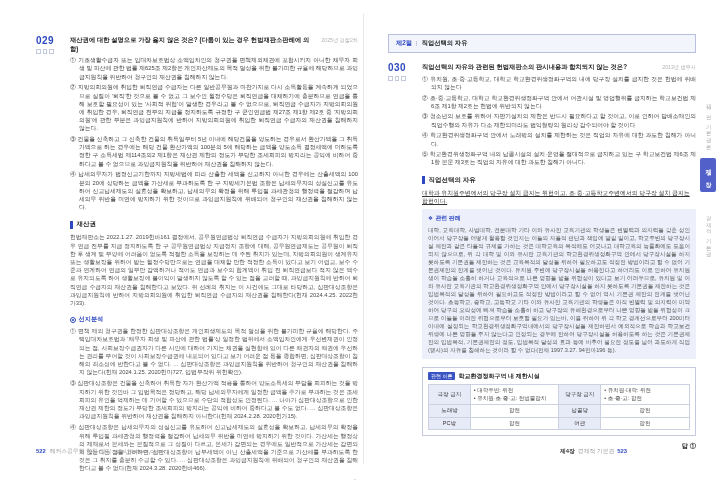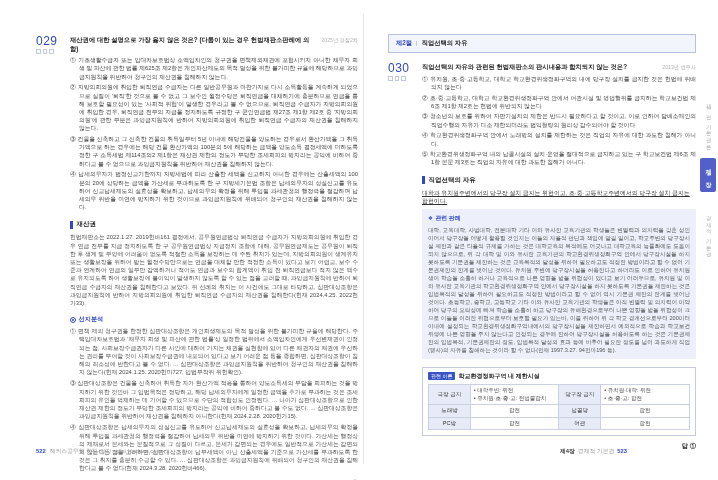--- a/index.html
+++ b/index.html
@@ -10,21 +10,21 @@
   }
   .gutter { position:absolute; left:363px; top:14px; height:450px; width:1px; background:#e7e7ea; }
 
   .page { position:absolute; top:0; }
   .page-left  { left:36px; width:322px; }
   .page-right { left:388px; width:308px; }
 
   
   .q-block { display:flex; }
   .q-col { width:25px; margin-right:9px; flex:none; }
-  .q-num { font-size:12px; font-weight:normal; color:#2e49c0; letter-spacing:.5px; line-height:10px; }
+  .q-num { font-size:10px; font-weight:bold; color:#2e49c0; letter-spacing:.5px; line-height:10px; }
   .cbs { display:flex; gap:2px; margin-top:3px; }
   .cb { width:4.5px; height:4.5px; border:1px solid #c2c8dd; background:#fff; display:inline-block; }
   .q-body { flex:1; min-width:0; }
   .q-title-row { display:flex; justify-content:space-between; align-items:baseline; margin-bottom:3px; }
   .q-title { font-size:6.3px; font-weight:bold; color:#1e1e1e; line-height:8.6px; }
   .q-tag { font-size:5.2px; color:#b3b3b3; white-space:nowrap; margin-left:6px; flex:none; }
   .opt { font-size:5.8px; line-height:8.2px; text-align:justify; color:#3e3e3e;
          padding-left:9px; text-indent:-9px; margin-top:2.5px; }
 
   

